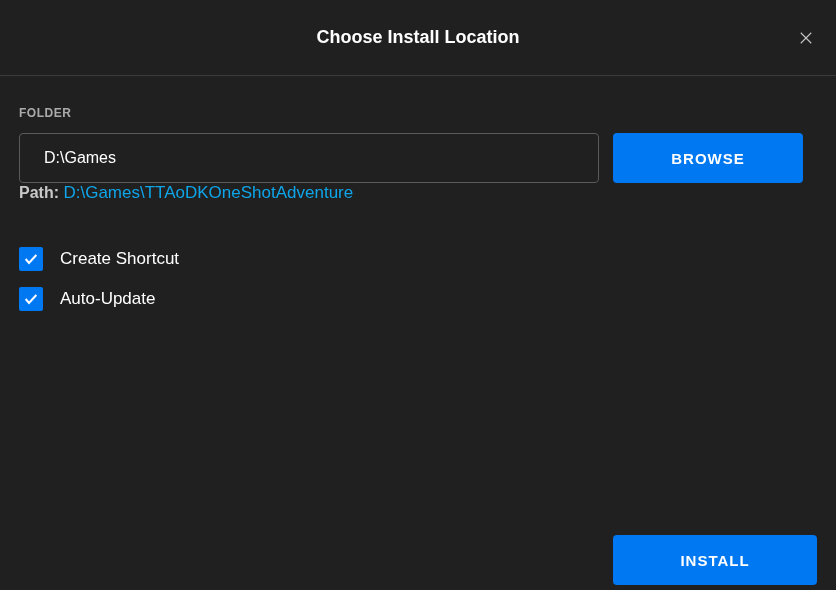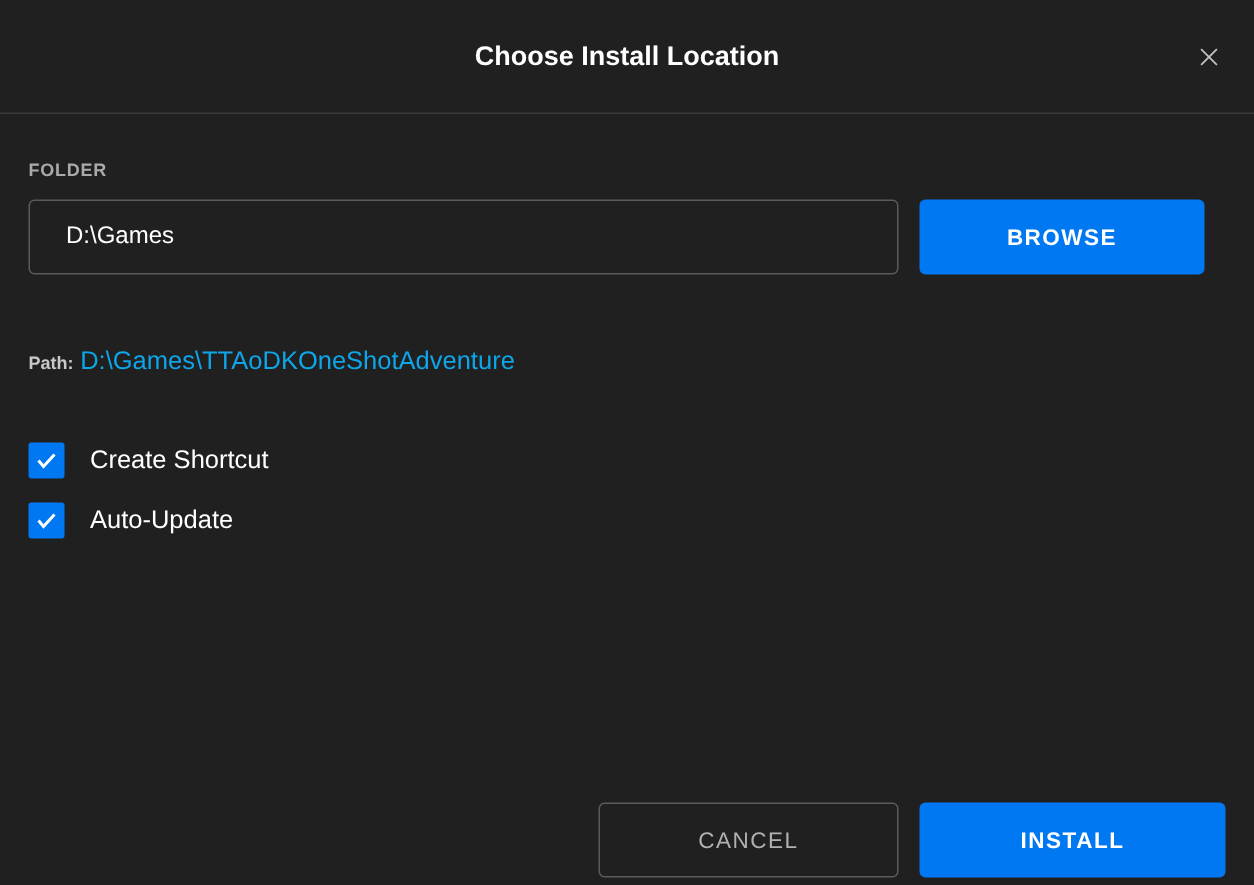--- a/index.html
+++ b/index.html
@@ -49,21 +49,20 @@
     .folder-label {
       font-size: 12px;
       font-weight: 600;
       letter-spacing: 0.5px;
       color: #aaa;
       margin-bottom: 13px;
     }
     .folder-row {
       display: flex;
       gap: 14px;
-      margin-bottom: 48px;
     }
     .folder-input {
       flex: 1;
       height: 50px;
       background: transparent;
       border: 1px solid #5a5a5a;
       border-radius: 4px;
       color: #fff;
       font-size: 16px;
       padding: 0 24px;
@@ -78,21 +77,21 @@
       color: #fff;
       font-size: 15px;
       font-weight: 700;
       letter-spacing: 1px;
       cursor: pointer;
     }
     .path-row {
       margin-bottom: 44px;
     }
     .path-label {
-      font-size: 12px;
+      font-size: 16px;
       font-weight: 600;
       color: #c8c8c8;
     }
     .path-value {
       font-size: 17px;
       color: #0ea5e9;
     }
     .checkbox-row {
       display: flex;
       align-items: center;
@@ -190,15 +189,14 @@
     <button class="checkbox">
       <svg viewBox="0 0 24 24" fill="none" stroke="#fff" stroke-width="3">
         <polyline points="4,12 9,18 20,6"></polyline>
       </svg>
     </button>
     <span class="checkbox-label">Auto-Update</span>
   </div>
 </div>
 
 <div class="footer">
-  <button class="cancel-btn">CANCEL</button>
   <button class="install-btn">INSTALL</button>
 </div>
 
 </body></html>

